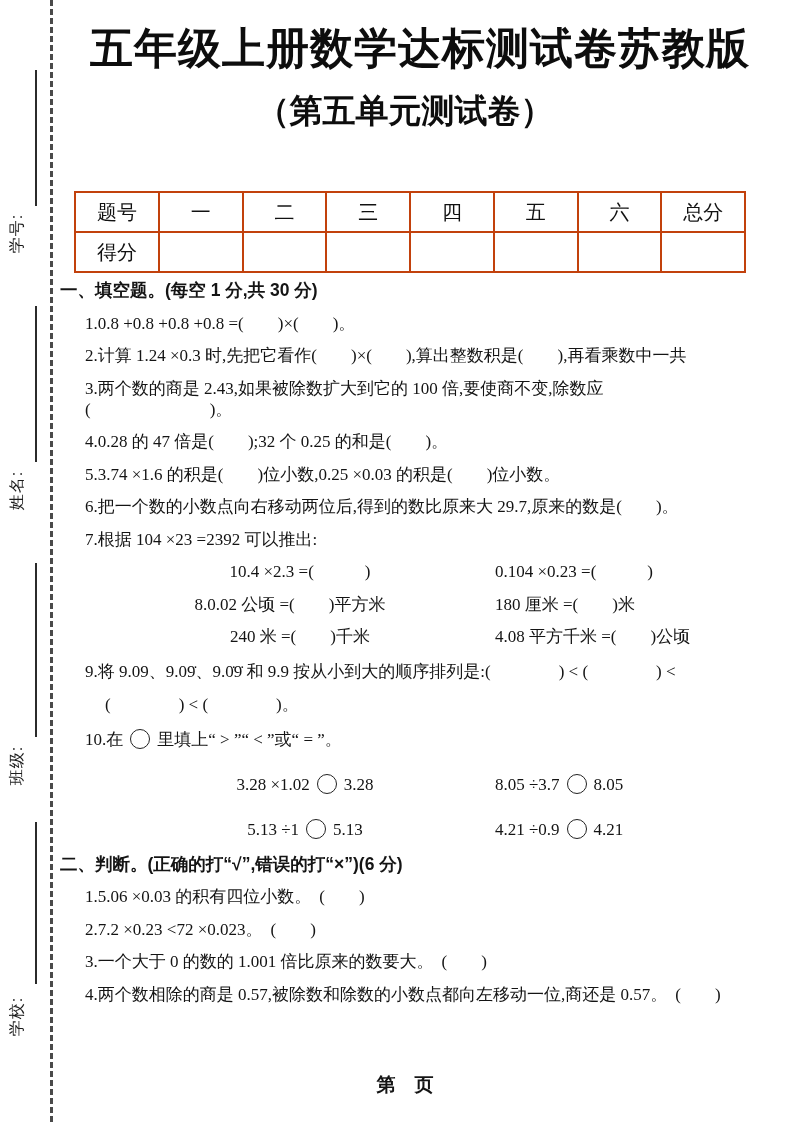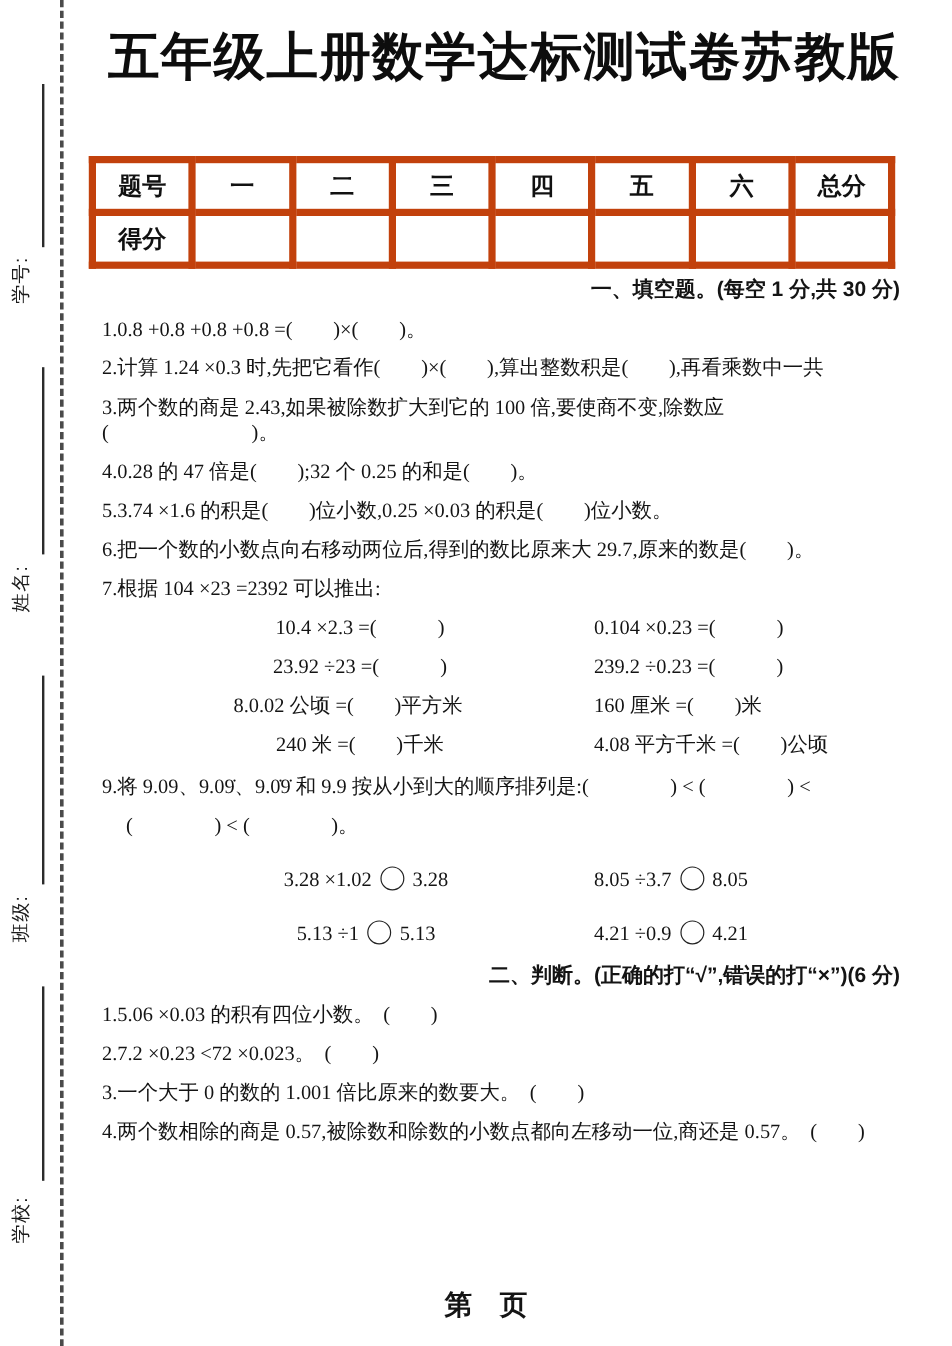--- a/index.html
+++ b/index.html
@@ -17,43 +17,43 @@
   .sl1{top:197px;} .sl2{top:454px;} .sl3{top:729px;} .sl4{top:980px;}
 
   
   .content{position:absolute;left:60px;top:0;width:690px;}
   .title{margin:24px 0 0 0;text-align:right;font-family:"Liberation Sans","DejaVu Sans",sans-serif;
         font-weight:bold;font-size:43px;line-height:1.15;letter-spacing:1px;color:#0d0d0d;}
   .subtitle{margin:16px 0 0 0;text-align:center;font-family:"Liberation Sans","DejaVu Sans",sans-serif;
         font-weight:bold;font-size:33px;color:#0d0d0d;}
 
   table.score{margin:57px 0 0 14px;border-collapse:collapse;width:672px;table-layout:fixed;}
-  table.score td{border:6px solid #c2410c;height:36px;text-align:center;vertical-align:middle;
-        font-family:"Liberation Sans","DejaVu Sans",sans-serif;font-weight:bold;font-size:20px;color:#111;}
+  table.score td{border:2px solid #c2410c;height:36px;text-align:center;vertical-align:middle;
+        font-family:"Liberation Sans","DejaVu Sans",sans-serif;font-weight:normal;font-size:20px;color:#111;}
 
   .qarea{font-size:17px;line-height:21px;}
   .sec-heading{margin-top:7px;font-family:"Liberation Sans","DejaVu Sans",sans-serif;
-        font-weight:bold;font-size:17.5px;text-align:right;}
+        font-weight:bold;font-size:17.5px;}
   .line{margin-top:11.5px;}
   .ind25{padding-left:25px;}
   .ind45{padding-left:45px;}
   .ind55{padding-left:55px;}
   .tc{display:flex;text-align:center;}
   .tc .lc{flex:0 0 auto;}
   .w410{width:410px;} .w390{width:390px;} .w380{width:380px;}
   .gap24{margin-top:24px;}
   .gap14{margin-top:14px;}
 
   .circle{display:inline-block;width:18px;height:18px;border:1.6px solid #222;border-radius:50%;
         vertical-align:-4px;margin:0 7px;}
   .judge{display:flex;padding-left:25px;padding-right:46px;white-space:nowrap;}
   .judge .paren{flex:0 0 auto;padding-left:8px;}
 
   .footer{position:absolute;left:60px;top:1072px;width:690px;text-align:center;
-        font-family:"Liberation Sans","DejaVu Sans",sans-serif;font-weight:bold;font-size:23px;}
+        font-family:"Liberation Sans","DejaVu Sans",sans-serif;font-weight:bold;font-size:19px;}
 </style>
 </head>
 <body>
 
 <div class="page">
 
   <div class="cut-line"></div>
   <div class="write-line wl1"></div>
   <div class="write-line wl2"></div>
   <div class="write-line wl3"></div>
@@ -67,20 +67,21 @@
   <div class="side-label sl3">
       <span>班级:</span>
     </div>
   <div class="side-label sl4">
       <span>学校:</span>
     </div>
 
   <div class="content">
 
     <h1 class="title">五年级上册数学达标测试卷苏教版</h1>
+    <div class="subtitle">（第五单元测试卷）</div>
 
     <table class="score">
       <tbody>
         <tr>
           <td>题号</td>
           <td>一</td>
           <td>二</td>
           <td>三</td>
           <td>四</td>
           <td>五</td>
@@ -111,37 +112,36 @@
       <div class="line ind25">3.两个数的商是 2.43,如果被除数扩大到它的 100 倍,要使商不变,除数应(　　　　　　　)。</div>
       <div class="line ind25">4.0.28 的 47 倍是(　　);32 个 0.25 的和是(　　)。</div>
       <div class="line ind25">5.3.74 ×1.6 的积是(　　)位小数,0.25 ×0.03 的积是(　　)位小数。</div>
       <div class="line ind25">6.把一个数的小数点向右移动两位后,得到的数比原来大 29.7,原来的数是(　　)。</div>
 
       <div class="line ind25">7.根据 104 ×23 =2392 可以推出:</div>
       <div class="line tc ind45">
         <span class="lc w390">10.4 ×2.3 =(　　　)</span>
         <span class="rc">0.104 ×0.23 =(　　　)</span>
       </div>
-      <div class="line tc ind45">
-        <span class="lc w390">23.92 ÷23 =(　　　)</span>
-        <span class="rc">239.2 ÷0.23 =(　　　)</span>
-      </div>
 
       <div class="line tc ind25">
         <span class="lc w410">8.0.02 公顷 =(　　)平方米</span>
-        <span class="rc">160 厘米 =(　　)米</span>
+        <span class="rc">180 厘米 =(　　)米</span>
       </div>
       <div class="line tc ind45">
         <span class="lc w390">240 米 =(　　)千米</span>
         <span class="rc">4.08 平方千米 =(　　)公顷</span>
       </div>
 
       <div class="line ind25 gap14">9.将 9.09、9.09̇、9.0̇9̇ 和 9.9 按从小到大的顺序排列是:(　　　　) &lt; (　　　　) &lt;</div>
       <div class="line ind45">(　　　　) &lt; (　　　　)。</div>
 
+      <div class="line ind25 gap14">
+        <span>10.在</span><span class="circle"></span><span>里填上“ &gt; ”“ &lt; ”或“ = ”。</span>
+      </div>
       <div class="line tc ind55 gap24">
         <span class="lc w380">
           <span>3.28 ×1.02</span><span class="circle"></span><span>3.28</span>
         </span>
         <span class="rc">
           <span>8.05 ÷3.7</span><span class="circle"></span><span>8.05</span>
         </span>
       </div>
       <div class="line tc ind55 gap24">
         <span class="lc w380">

